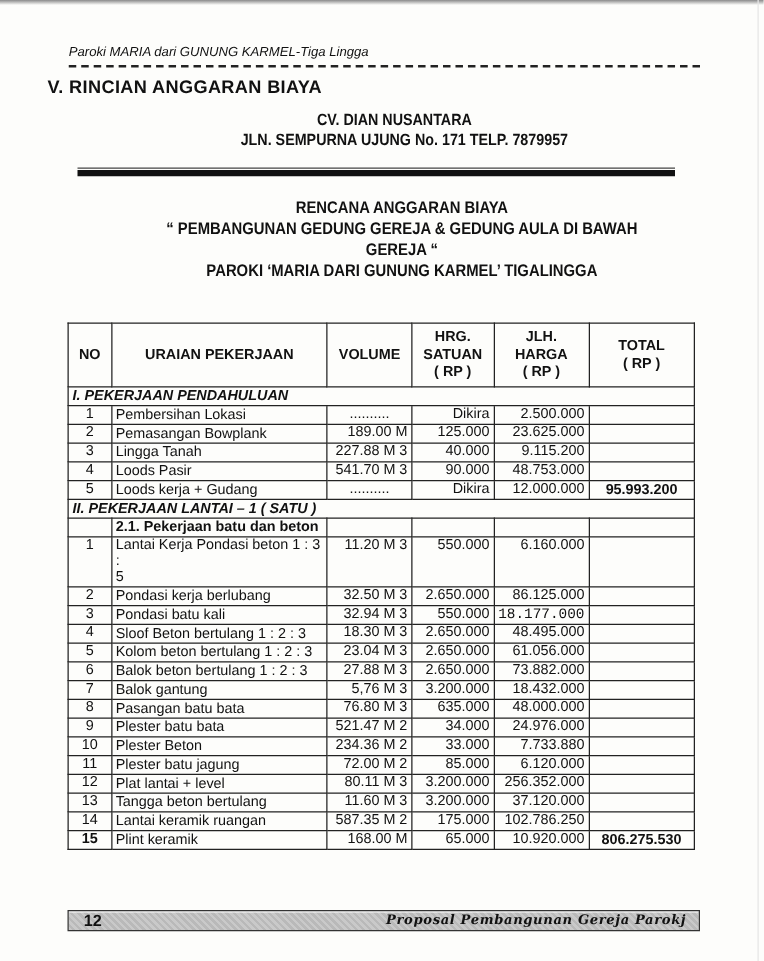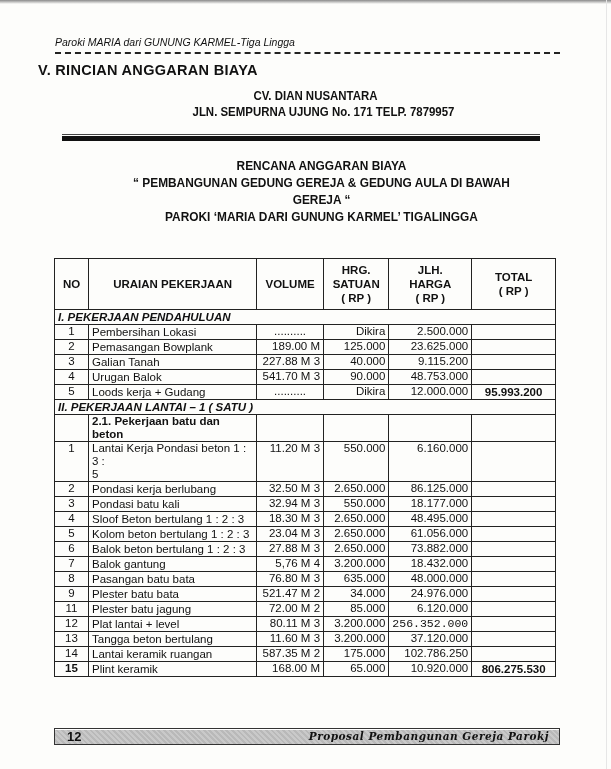--- a/index.html
+++ b/index.html
@@ -106,29 +106,29 @@
       <tr>
         <td class="c-no" style="vertical-align: top;">2</td>
         <td class="c-desc">Pemasangan Bowplank</td>
         <td class="c-vol" style="vertical-align: top;">189.00 M</td>
         <td class="c-price" style="vertical-align: top;">125.000</td>
         <td class="c-amt" style="vertical-align: top;">23.625.000</td>
         <td class="c-total total-empty"></td>
       </tr>
       <tr>
         <td class="c-no" style="vertical-align: top;">3</td>
-        <td class="c-desc">Galian Tanah</td>
+        <td class="c-desc">Lingga Tanah</td>
         <td class="c-vol" style="vertical-align: top;">227.88 M 3</td>
         <td class="c-price" style="vertical-align: top;">40.000</td>
         <td class="c-amt" style="vertical-align: top;">9.115.200</td>
         <td class="c-total total-empty"></td>
       </tr>
       <tr>
         <td class="c-no" style="vertical-align: top;">4</td>
-        <td class="c-desc">Urugan Balok</td>
+        <td class="c-desc">Loods Pasir</td>
         <td class="c-vol" style="vertical-align: top;">541.70 M 3</td>
         <td class="c-price" style="vertical-align: top; text-align: right;">90.000</td>
         <td class="c-amt" style="vertical-align: top;">48.753.000</td>
         <td class="c-total total-empty"></td>
       </tr>
       <tr>
         <td class="c-no" style="vertical-align: top;">5</td>
         <td class="c-desc">Loods kerja + Gudang</td>
         <td class="c-vol" style="vertical-align: top; text-align: center;">..........</td>
         <td class="c-price" style="vertical-align: top;">Dikira</td>
@@ -163,21 +163,21 @@
         <td class="c-vol" style="vertical-align: top;">32.50  M 3</td>
         <td class="c-price" style="vertical-align: top;">2.650.000</td>
         <td class="c-amt" style="vertical-align: top;">86.125.000</td>
         <td class="c-total total-empty"></td>
       </tr>
       <tr>
         <td class="c-no" style="vertical-align: top;">3</td>
         <td class="c-desc">Pondasi batu kali</td>
         <td class="c-vol" style="vertical-align: top;">32.94  M 3</td>
         <td class="c-price" style="vertical-align: top;">550.000</td>
-        <td class="c-amt" style="vertical-align: top;">18.177.000</td>
+        <td class="c-amt" style="vertical-align: top; font-family: Liberation Mono, monospace;">18.177.000</td>
         <td class="c-total total-empty"></td>
       </tr>
       <tr>
         <td class="c-no" style="vertical-align: top;">4</td>
         <td class="c-desc">Sloof Beton bertulang    1 : 2 : 3</td>
         <td class="c-vol" style="vertical-align: top;">18.30  M 3</td>
         <td class="c-price" style="vertical-align: top;">2.650.000</td>
         <td class="c-amt" style="vertical-align: top;">48.495.000</td>
         <td class="c-total total-empty"></td>
       </tr>
@@ -193,21 +193,21 @@
         <td class="c-no" style="vertical-align: top;">6</td>
         <td class="c-desc">Balok beton bertulang    1 : 2 : 3</td>
         <td class="c-vol" style="vertical-align: top;">27.88  M 3</td>
         <td class="c-price" style="vertical-align: top;">2.650.000</td>
         <td class="c-amt" style="vertical-align: top;">73.882.000</td>
         <td class="c-total total-empty"></td>
       </tr>
       <tr>
         <td class="c-no" style="vertical-align: top;">7</td>
         <td class="c-desc">Balok gantung</td>
-        <td class="c-vol" style="vertical-align: top;">5,76  M 4</td>
+        <td class="c-vol" style="vertical-align: top;">5,76  M 3</td>
         <td class="c-price" style="vertical-align: top;">3.200.000</td>
         <td class="c-amt" style="vertical-align: top;">18.432.000</td>
         <td class="c-total total-empty"></td>
       </tr>
       <tr>
         <td class="c-no" style="vertical-align: top;">8</td>
         <td class="c-desc">Pasangan batu bata</td>
         <td class="c-vol" style="vertical-align: top;">76.80  M 3</td>
         <td class="c-price" style="vertical-align: top;">635.000</td>
         <td class="c-amt" style="vertical-align: top;">48.000.000</td>
@@ -215,33 +215,41 @@
       </tr>
       <tr>
         <td class="c-no" style="vertical-align: top;">9</td>
         <td class="c-desc">Plester batu bata</td>
         <td class="c-vol" style="vertical-align: top;">521.47 M 2</td>
         <td class="c-price" style="vertical-align: top;">34.000</td>
         <td class="c-amt" style="vertical-align: top;">24.976.000</td>
         <td class="c-total total-empty"></td>
       </tr>
       <tr>
+        <td class="c-no" style="vertical-align: top;">10</td>
+        <td class="c-desc">Plester Beton</td>
+        <td class="c-vol" style="vertical-align: top;">234.36 M 2</td>
+        <td class="c-price" style="vertical-align: top;">33.000</td>
+        <td class="c-amt" style="vertical-align: top;">7.733.880</td>
+        <td class="c-total total-empty"></td>
+      </tr>
+      <tr>
         <td class="c-no" style="vertical-align: top;">11</td>
         <td class="c-desc">Plester batu jagung</td>
         <td class="c-vol" style="vertical-align: top;">72.00  M 2</td>
         <td class="c-price" style="vertical-align: top;">85.000</td>
         <td class="c-amt" style="vertical-align: top;">6.120.000</td>
         <td class="c-total total-empty"></td>
       </tr>
       <tr>
         <td class="c-no" style="vertical-align: top;">12</td>
         <td class="c-desc">Plat lantai + level</td>
         <td class="c-vol" style="vertical-align: top; text-align: right;">80.11 M 3</td>
         <td class="c-price" style="vertical-align: top;">3.200.000</td>
-        <td class="c-amt" style="vertical-align: top; font-family: Liberation Mono, monospace;">256.352.000</td>
+        <td class="c-amt" style="vertical-align: top;">256.352.000</td>
         <td class="c-total total-empty"></td>
       </tr>
       <tr>
         <td class="c-no" style="vertical-align: top;">13</td>
         <td class="c-desc">Tangga beton bertulang</td>
         <td class="c-vol" style="vertical-align: top;">11.60  M 3</td>
         <td class="c-price" style="vertical-align: top;">3.200.000</td>
         <td class="c-amt" style="vertical-align: top;">37.120.000</td>
         <td class="c-total total-empty"></td>
       </tr>

